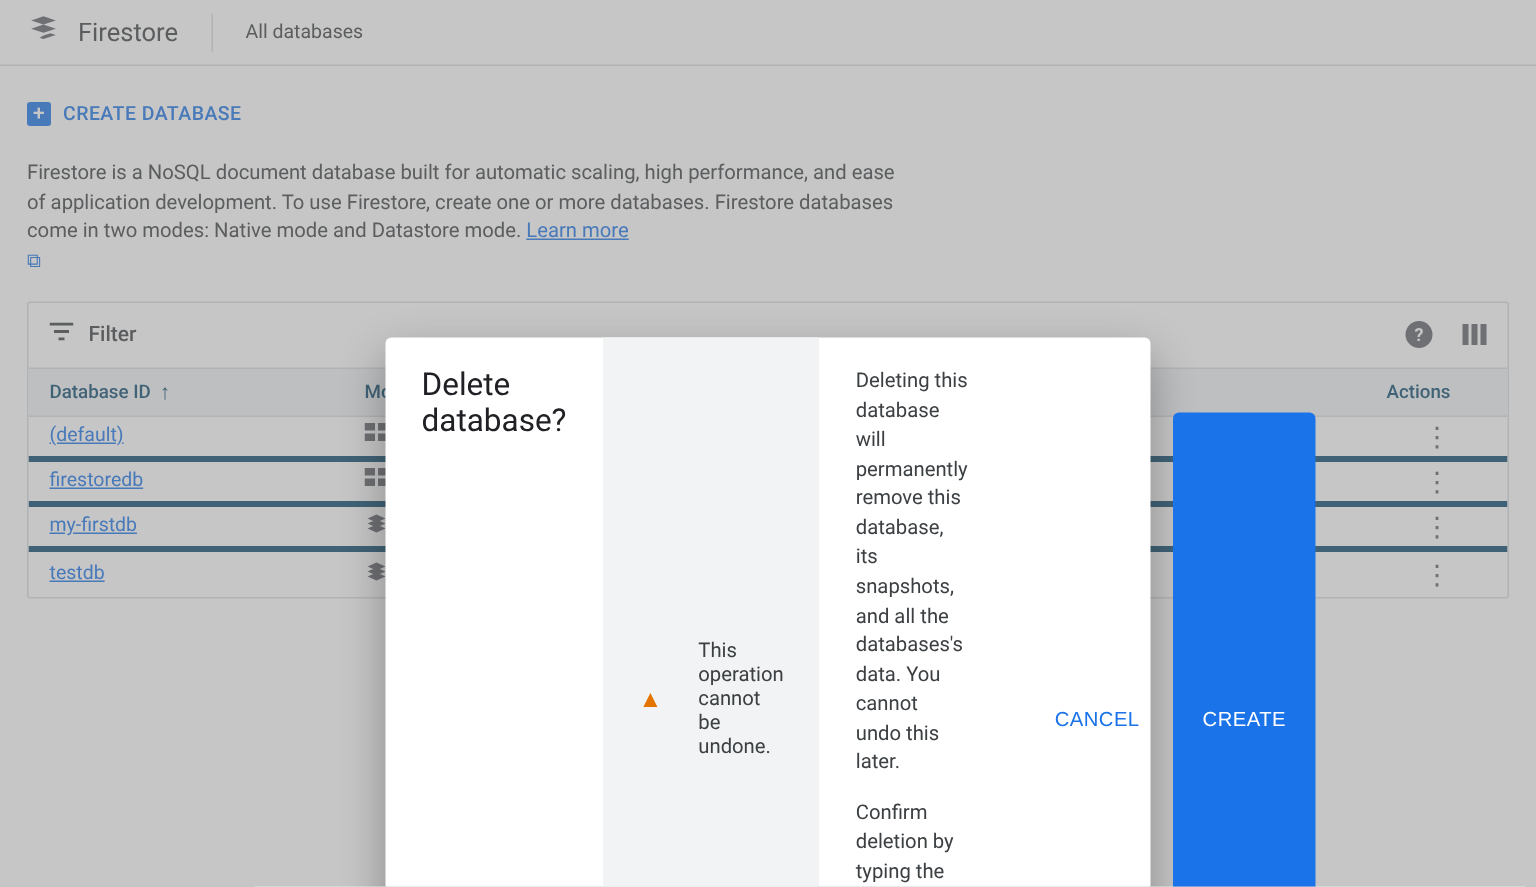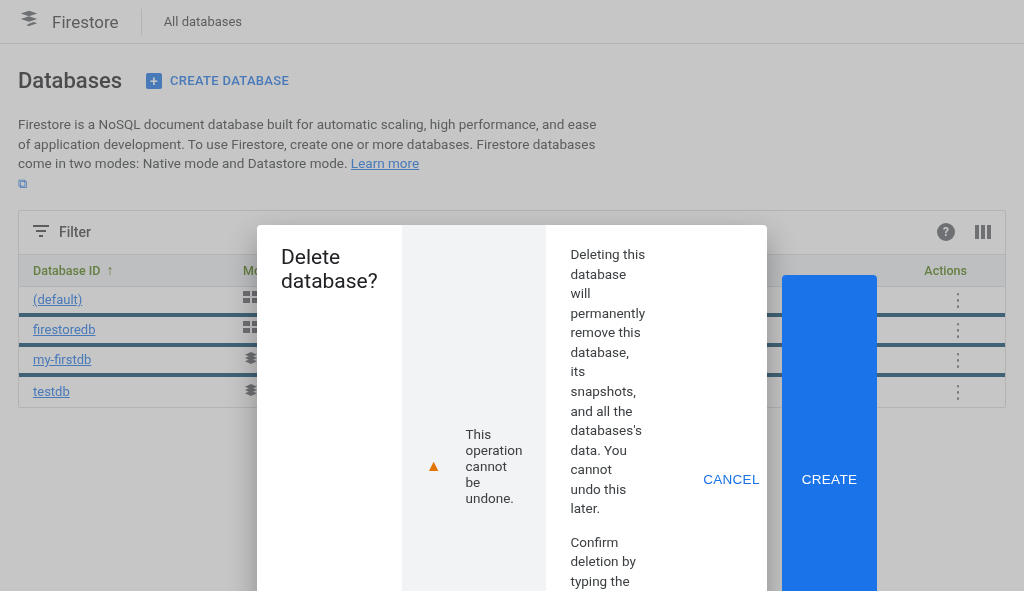--- a/index.html
+++ b/index.html
@@ -35,21 +35,21 @@
     h1 { font-size: 22px; font-weight: 500; }
     .create-btn { display: inline-flex; align-items: center; gap: 8px; color: #1a73e8; font-weight: 500; font-size: 13px; letter-spacing: .3px; cursor: pointer; }
     .create-btn .plus { width: 16px; height: 16px; background: #1a73e8; color: #fff; display:flex; align-items:center; justify-content:center; font-size: 14px; border-radius:2px; line-height:1;}
     .desc { max-width: 580px; color: #3c4043; line-height: 1.45; font-size: 13.5px; }
     .desc a { color: #1a73e8; text-decoration: underline; }
     .ext-icon { color:#1a73e8; font-size:13px; }
     .table-wrap { margin-top: 16px; border: 1px solid #dadce0; border-radius: 2px; overflow:hidden; }
     .filter-row { display:flex; align-items:center; height: 44px; padding: 0 14px; font-weight:500; color:#3c4043; border-bottom:1px solid #dadce0; justify-content: space-between;}
     .filter-left { display:flex; gap:10px;}
     .filter-right { display:flex; align-items:center; gap:20px;}
-    .head-row { display:flex; align-items:center; height: 32px; background:#f1f3f4; padding: 0 14px; font-weight:500; font-size:12.5px; color:#4d7c0f; border-bottom:1px solid #dadce0;}
+    .head-row { display:flex; align-items:center; height: 32px; background:#f1f3f4; padding: 0 14px; font-weight:500; font-size:12.5px; color:#0c4a6e; border-bottom:1px solid #dadce0;}
     .col-db { width: 210px; display:flex; align-items:center; gap:6px;}
     .col-mode { width: 120px; }
     .col-actions { margin-left:auto; width:80px; text-align:right; padding-right:24px;}
     .data-row { display:flex; align-items:center; height: 30px; padding: 0 14px; border-bottom:4px solid #0c4a6e; font-size:13px;}
     .data-row:last-child { border-bottom:none;}
     .db-link { color:#1a73e8; text-decoration: underline; }
     .dots { margin-left:auto; width:80px; text-align:right; padding-right:24px; font-size:18px; cursor:pointer; color:#5f6368;}
     .modal {
       position: absolute;
       z-index: 20;
@@ -90,21 +90,20 @@
         <path fill="#5f6368" d="M3 5l9-3 9 3-9 3-9-3zm0 6l9-3 9 3-9 3-9-3zm9 5l5-1.7 4 1.3-9 3-3-1 3-1.6z"></path>
       </svg>
   </span>
   <span class="app-title">Firestore</span>
   <div class="tab-sep"></div>
   <span class="tab">All databases</span>
 </div>
 
 <div class="content">
   <div class="title-row">
-    <h1>Databases</h1>
     <span class="create-btn">
       <span class="plus">+</span>
       <span>CREATE DATABASE</span>
     </span>
   </div>
   <p class="desc">
     <span>Firestore is a NoSQL document database built for automatic scaling, high performance, and ease of application development. To use Firestore, create one or more databases. Firestore databases come in two modes: Native mode and Datastore mode. </span><a href="#">Learn more</a>
     <br><span class="ext-icon">⧉</span>
   </p>
 

